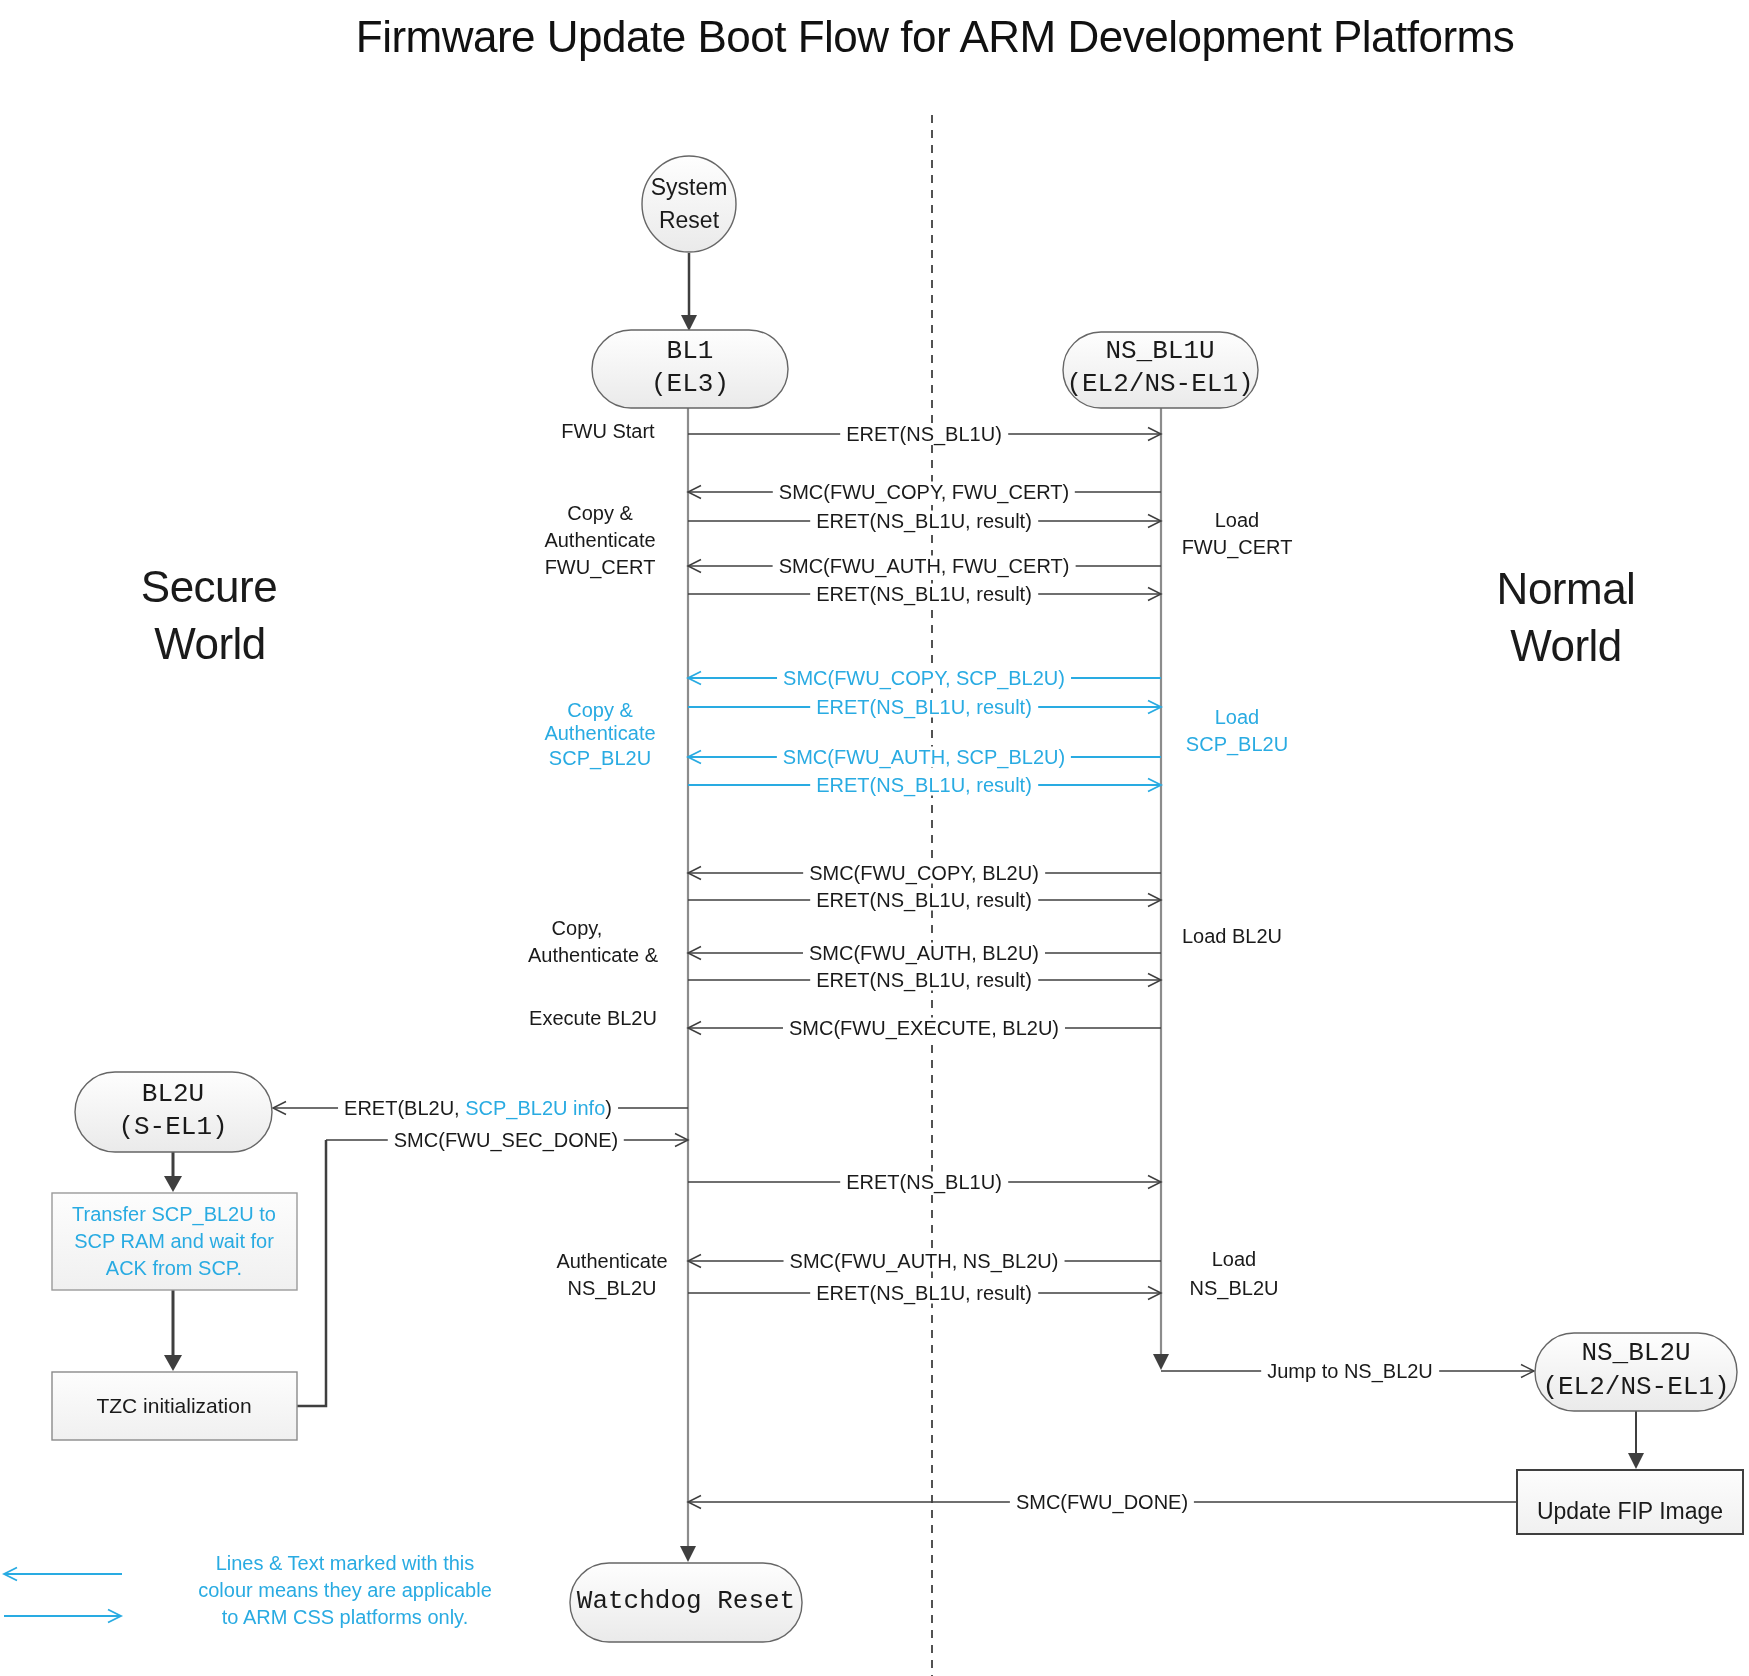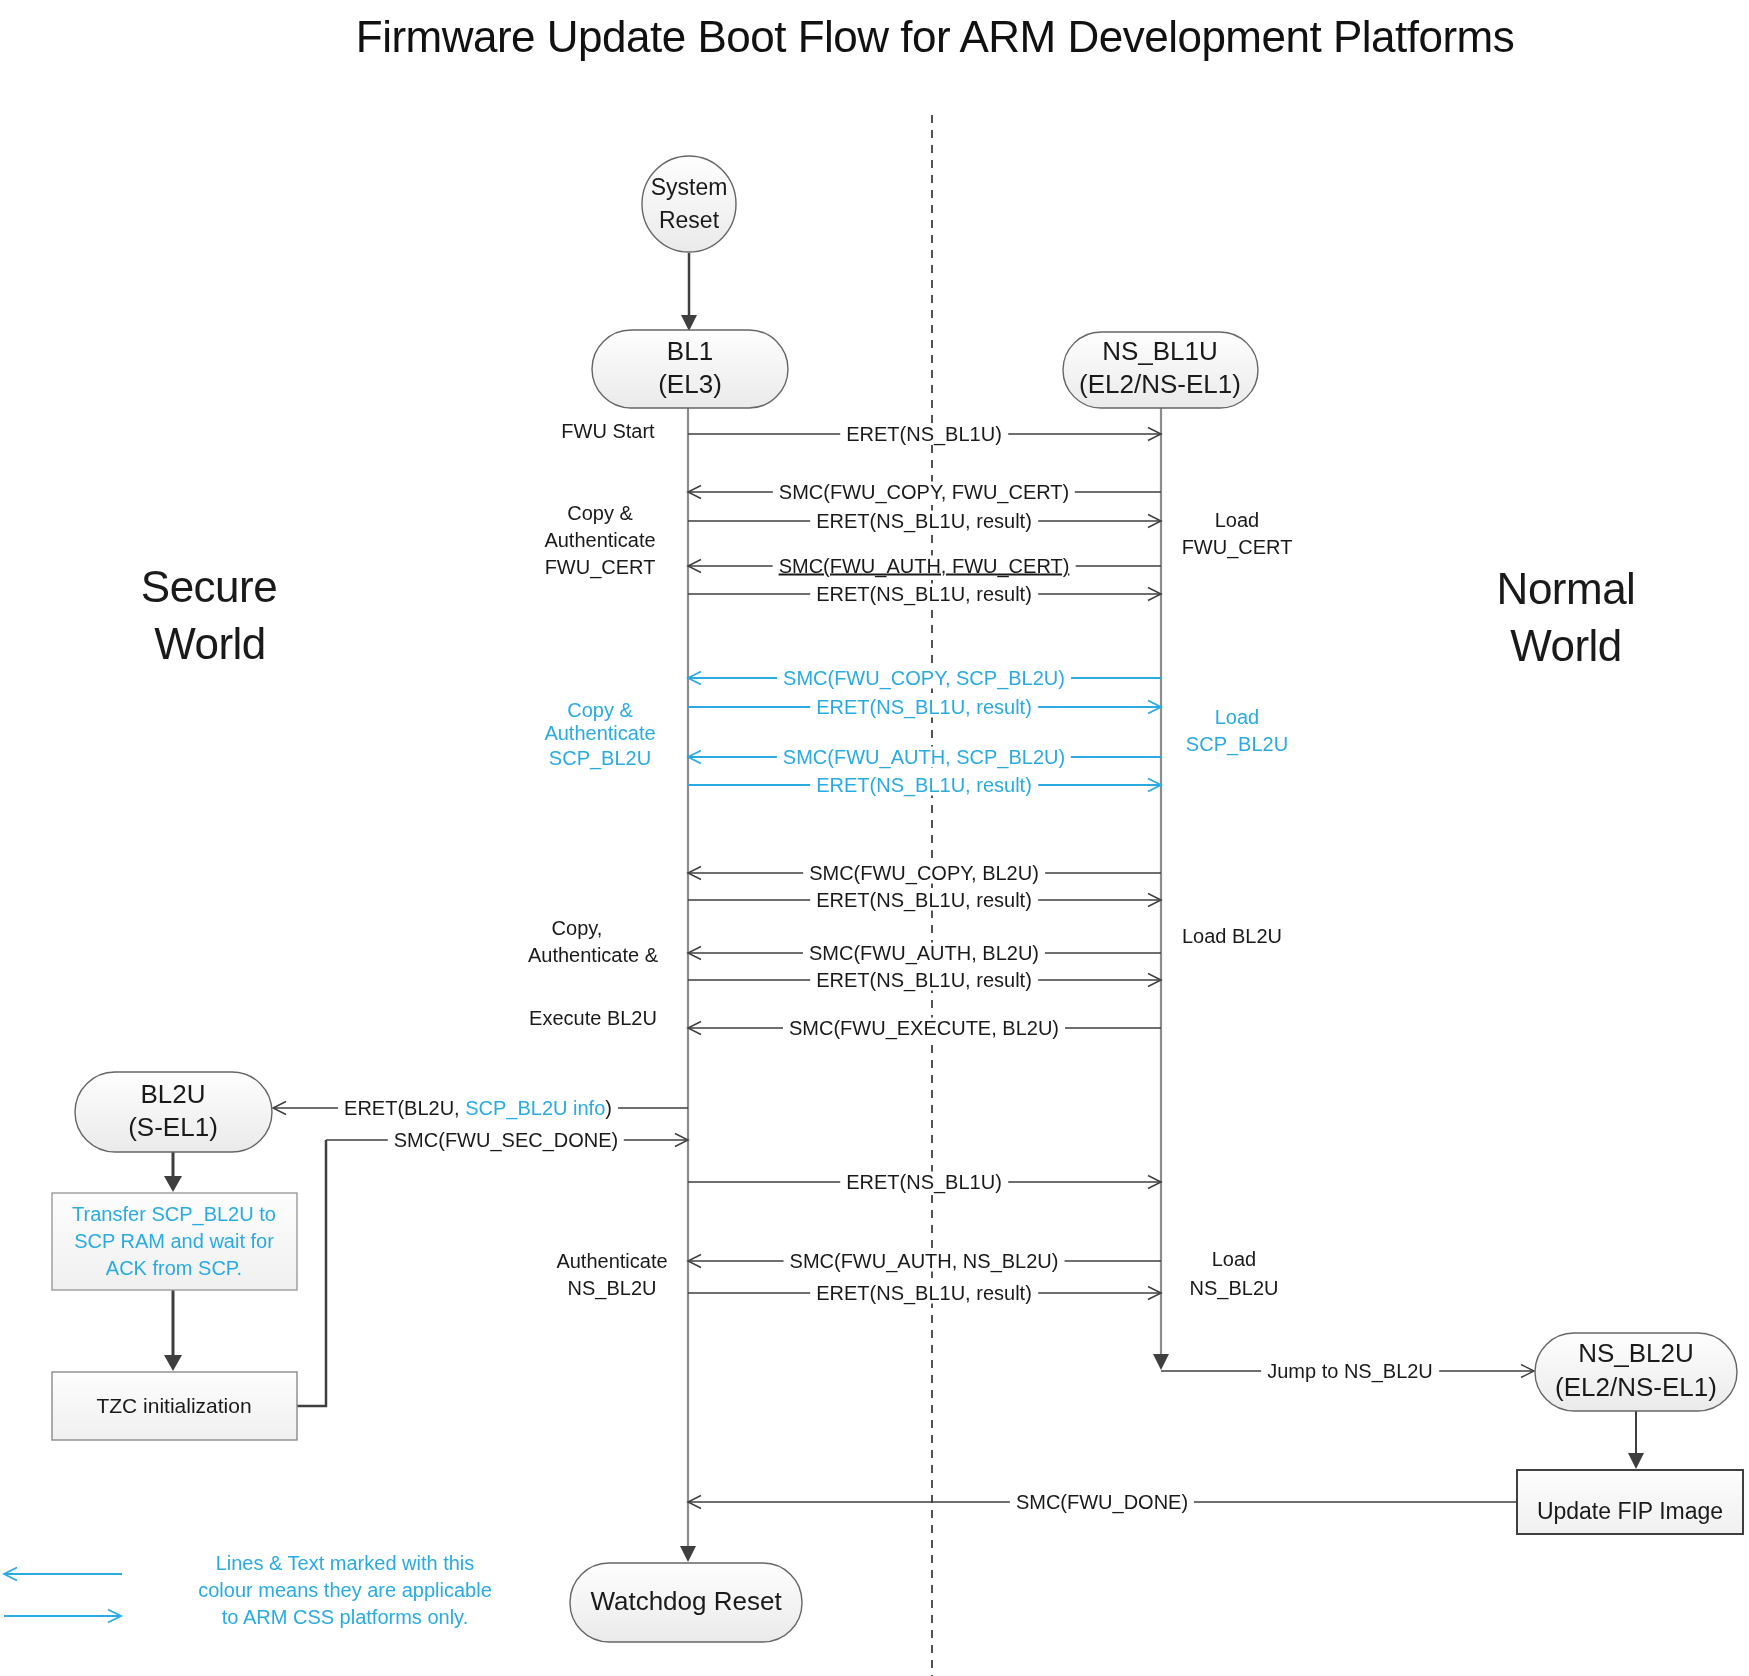--- a/index.html
+++ b/index.html
@@ -6,21 +6,21 @@
   .canvas{
     position:relative;width:1749px;height:1676px;background:#ffffff;overflow:hidden;
     font-family:"Liberation Sans","DejaVu Sans",sans-serif;color:#1a1a1a;
   }
   svg.layer{position:absolute;left:0;top:0;}
   .lbl{position:absolute;transform:translate(-50%,-50%);white-space:nowrap;
        font-size:20px;line-height:1.05;text-align:center;}
   .online{background:#ffffff;padding:0 6px;}
   .blue{color:#29ABE2;}
   .big{font-size:44px;letter-spacing:-0.5px;}
-  .node{font-size:26px;}
+  .node{font-size:26px;font-family:Liberation Mono, monospace;}
   .node-sm{font-size:23px;text-align:right;}
   .title{font-size:44px;letter-spacing:-0.5px;color:#111;}
 </style>
 </head>
 <body>
 
 <div class="canvas">
 
   <svg class="layer" width="1749" height="1676" viewBox="0 0 1749 1676">
     <defs>
@@ -147,21 +147,21 @@
   <div class="lbl" style="left:1237px;top:547px;">FWU_CERT</div>
   <div class="lbl blue" style="left:1237px;top:717px;">Load</div>
   <div class="lbl blue" style="left:1237px;top:744px;">SCP_BL2U</div>
   <div class="lbl" style="left:1232px;top:936px;">Load BL2U</div>
   <div class="lbl" style="left:1234px;top:1259px;">Load</div>
   <div class="lbl" style="left:1234px;top:1288px;">NS_BL2U</div>
 
   <div class="lbl online" style="left:924px;top:434px;">ERET(NS_BL1U)</div>
   <div class="lbl online" style="left:924px;top:492px;">SMC(FWU_COPY, FWU_CERT)</div>
   <div class="lbl online" style="left:924px;top:521px;">ERET(NS_BL1U, result)</div>
-  <div class="lbl online" style="left:924px;top:566px;text-decoration:underline;">SMC(FWU_AUTH, FWU_CERT)</div>
+  <div class="lbl online" style="left:924px;top:566px;">SMC(FWU_AUTH, FWU_CERT)</div>
   <div class="lbl online" style="left:924px;top:594px;">ERET(NS_BL1U, result)</div>
   <div class="lbl online blue" style="left:924px;top:678px;">SMC(FWU_COPY, SCP_BL2U)</div>
   <div class="lbl online blue" style="left:924px;top:707px;">ERET(NS_BL1U, result)</div>
   <div class="lbl online blue" style="left:924px;top:757px;">SMC(FWU_AUTH, SCP_BL2U)</div>
   <div class="lbl online blue" style="left:924px;top:785px;">ERET(NS_BL1U, result)</div>
   <div class="lbl online" style="left:924px;top:873px;">SMC(FWU_COPY, BL2U)</div>
   <div class="lbl online" style="left:924px;top:900px;">ERET(NS_BL1U, result)</div>
   <div class="lbl online" style="left:924px;top:953px;">SMC(FWU_AUTH, BL2U)</div>
   <div class="lbl online" style="left:924px;top:980px;">ERET(NS_BL1U, result)</div>
   <div class="lbl online" style="left:924px;top:1028px;">SMC(FWU_EXECUTE, BL2U)</div>

